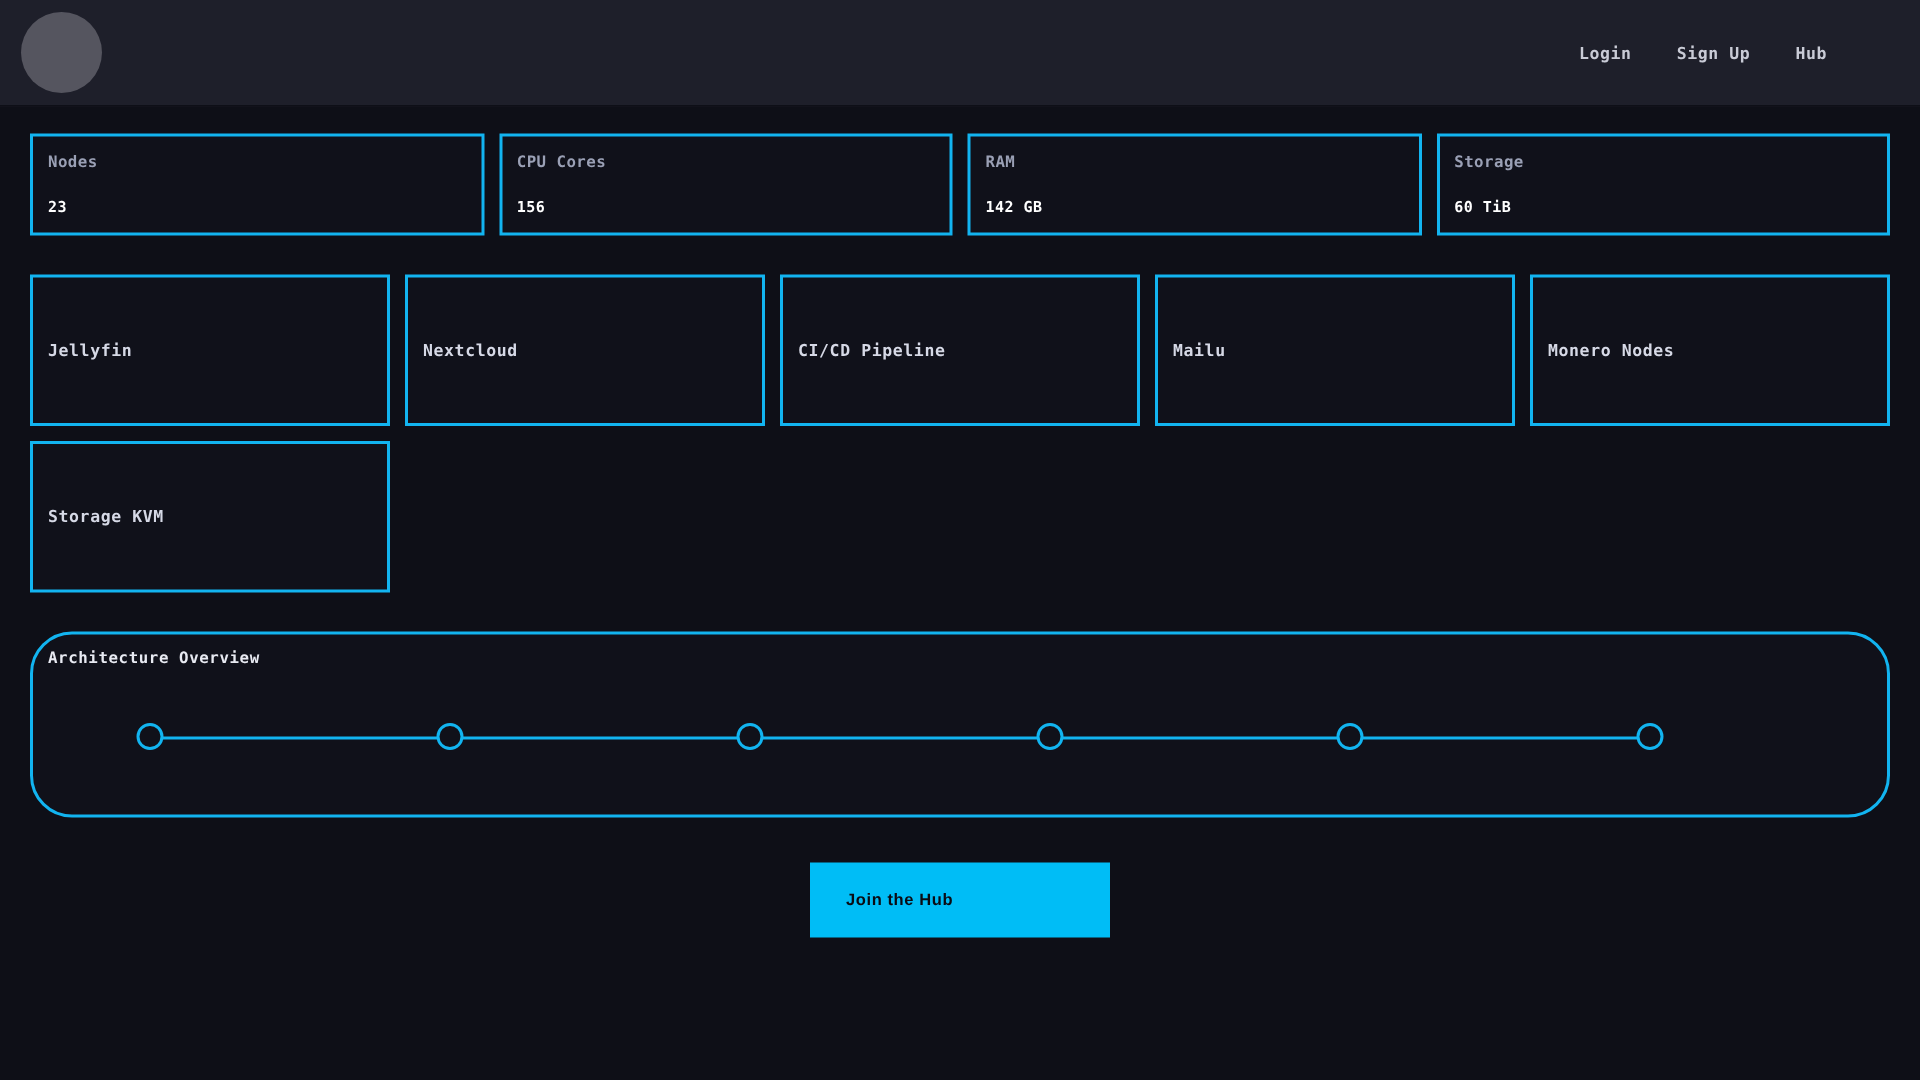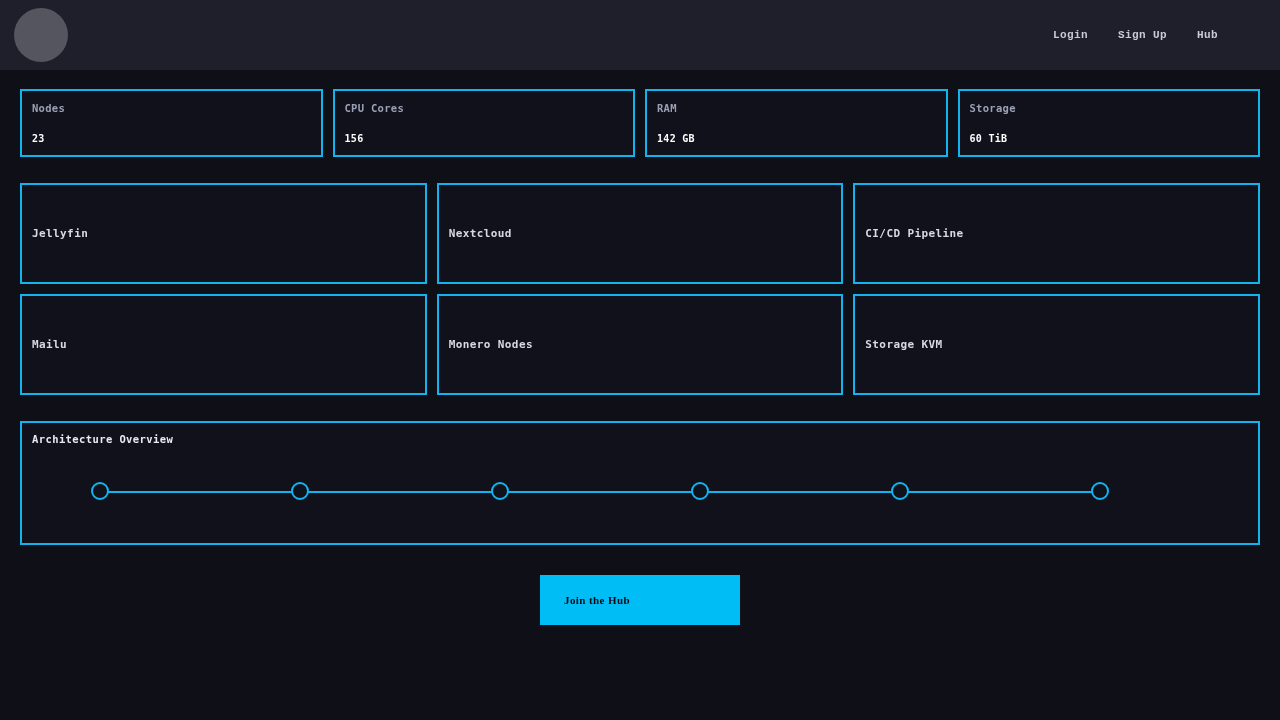--- a/index.html
+++ b/index.html
@@ -17,21 +17,20 @@
   
   .header {
     height: 71px;
     background: #1e1f2a;
     border-bottom: 1px solid #0e0f17;
     display: flex;
     align-items: center;
     justify-content: space-between;
     padding: 0 14px 0 14px;
     box-sizing: border-box;
-    font-family: Liberation Mono, monospace;
   }
   .avatar {
     width: 54px;
     height: 54px;
     border-radius: 50%;
     background: #55555f;
   }
   .nav {
     display: flex;
     align-items: center;
@@ -76,21 +75,21 @@
     font-size: 10px;
     font-weight: bold;
     letter-spacing: 0.3px;
     margin-top: 19px;
   }
 
   
   .services {
     padding: 26px 20px 0 20px;
     display: grid;
-    grid-template-columns: repeat(3, 1fr);
+    grid-template-columns: repeat(5, 1fr);
     gap: 10px;
     box-sizing: border-box;
   }
   .service-card {
     height: 101px;
     display: flex;
     align-items: center;
     padding-left: 10px;
     box-sizing: border-box;
   }
@@ -103,20 +102,21 @@
 
   
   .arch-wrap {
     padding: 26px 20px 0 20px;
     box-sizing: border-box;
   }
   .arch-panel {
     height: 124px;
     padding: 10px 10px 0 10px;
     position: relative;
+    border-radius: 28px;
   }
   .arch-title {
     color: #e8eaf2;
     font-size: 10.5px;
     font-weight: bold;
     letter-spacing: 0.4px;
   }
   .arch-diagram {
     position: absolute;
     left: 0;
@@ -150,21 +150,21 @@
   .cta-button {
     width: 200px;
     height: 50px;
     background: #00bdf6;
     border: none;
     display: flex;
     align-items: center;
     padding-left: 24px;
     box-sizing: border-box;
     cursor: pointer;
-    font-family: Liberation Serif, serif;
+    font-family: Liberation Sans, sans-serif;
   }
   .cta-label {
     color: #0b0c14;
     font-size: 11px;
     font-weight: bold;
     letter-spacing: 0.4px;
   }
 </style>
 </head>
 <body>

